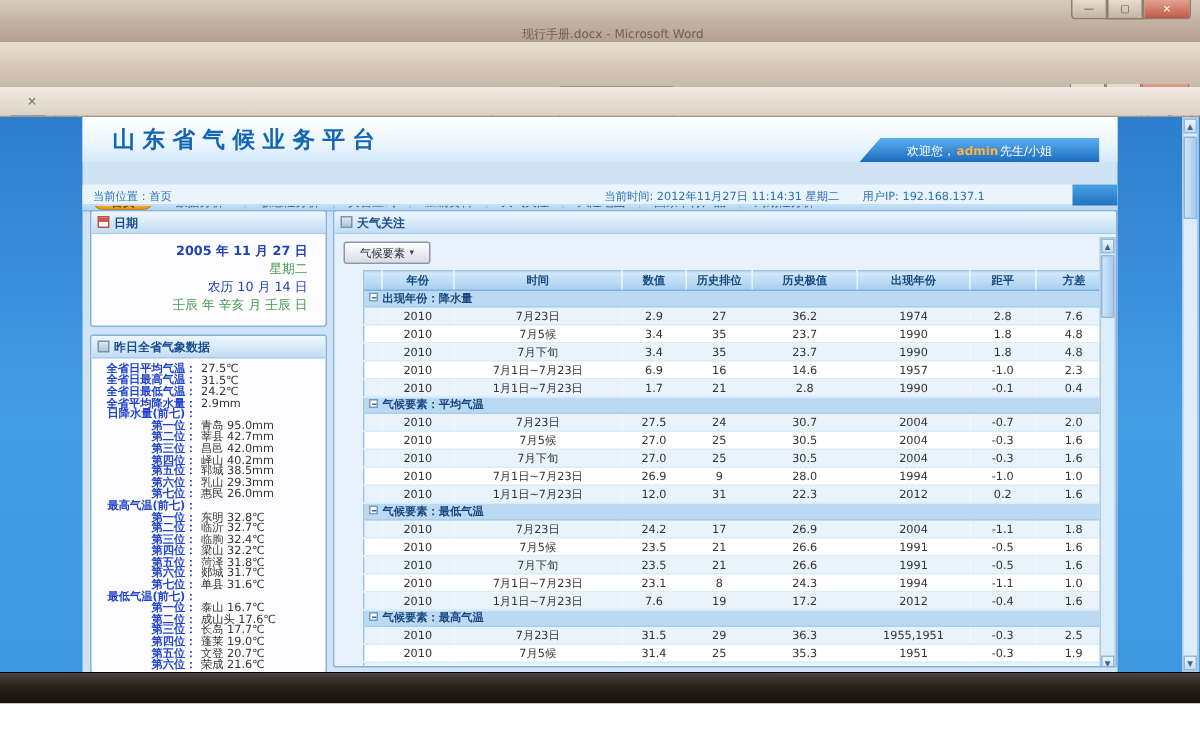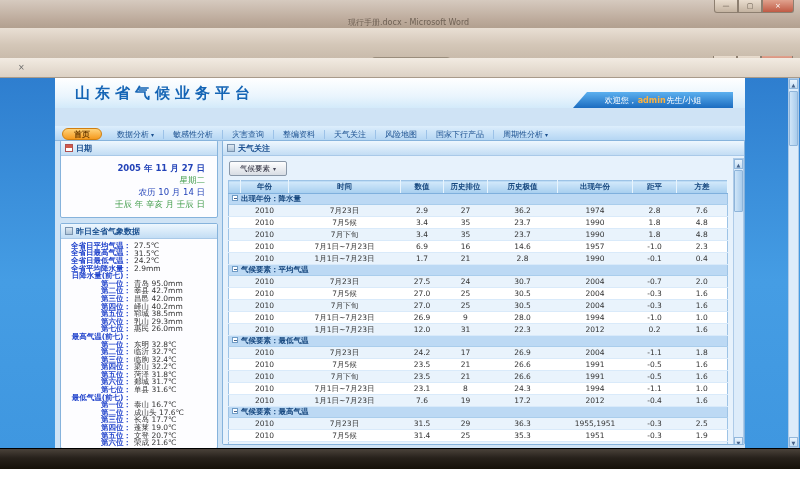--- a/index.html
+++ b/index.html
@@ -92,21 +92,21 @@
   .wxbody{padding-top:3px}
   .wx-item{display:flex;height:7.6px;align-items:center;white-space:nowrap}
   .wx-label{width:70px;text-align:right;font-size:7.5px;font-weight:bold;color:#2244cc;flex:0 0 auto}
   .wx-value{margin-left:3px;font-size:7.5px;color:#333}
   .wx-item.section .wx-label{color:#2244cc}
 
   .mainbody{background:#e7f2fc;height:100%;position:relative}
   .filterbtn{position:absolute;left:6px;top:5px;width:58px;height:15px;background:linear-gradient(180deg,#fefefe,#d8dde4);
     border:1px solid #8a98a8;border-radius:2px;font-size:7.5px;color:#223;display:flex;align-items:center;justify-content:center;gap:3px}
   .filterbtn .fb-arrow{font-size:6px;color:#445}
-  table.wx{position:absolute;left:5px;top:24px;width:500px;border-collapse:collapse;table-layout:fixed;background:#fff;border:1px solid #9dc3e6}
+  table.wx{position:absolute;left:19px;top:24px;width:500px;border-collapse:collapse;table-layout:fixed;background:#fff;border:1px solid #9dc3e6}
   table.wx th{height:13px;background:linear-gradient(180deg,#d3e9fb,#a6ceef);border-right:1px solid #e8f4fd;border-bottom:1px solid #7fb0dd;
     font-size:7.5px;font-weight:bold;color:#17487f;text-align:center}
   tr.grow td{height:10px;background:#bcd9f4;font-size:7.5px;font-weight:bold;color:#17487f;border-bottom:1px solid #a9cdec}
   .expbox{display:inline-block;width:6px;height:6px;border:1px solid #6f9cc6;background:#fff;vertical-align:middle;margin:0 3px 1px 3px;position:relative}
   .expbox:after{content:"";position:absolute;left:1px;top:2px;width:3px;height:1px;background:#46628a}
   tr.drow td{height:12px;font-size:7.5px;color:#333;text-align:center;border-bottom:1px solid #d9eafa;white-space:nowrap;overflow:hidden}
   tr.drow:nth-child(even) td{background:#e9f3fc}
   .vscroll{position:absolute;width:11px;background:#ddecfa;border:1px solid #aecbe8}
   .varrow{position:absolute;left:0;width:9px;height:10px;background:linear-gradient(180deg,#eaf4fd,#c3ddf3);border:1px solid #93b8dc;
     font-size:5px;color:#46628a;text-align:center;line-height:10px}
@@ -202,20 +202,26 @@
             <div class="nav-item">天气关注</div>
             <span class="navsep"></span>
             <div class="nav-item">风险地图</div>
             <span class="navsep"></span>
             <div class="nav-item">国家下行产品</div>
             <span class="navsep"></span>
             <div class="nav-item">周期性分析<span class="navarrow">▾</span></div>
           </div>
       </div>
 
+      <div class="crumbrow">
+        <span class="crumb">当前位置：首页</span>
+        <span class="curtime">当前时间: 2012年11月27日 11:14:31 星期二</span>
+        <span class="userip">用户IP: 192.168.137.1</span>
+        <span class="cornerdeco"></span>
+      </div>
 
       <div class="content">
 
         <div class="panel" style="left:5px;top:3px;width:158px;height:78px">
           <div class="phead">
             <span class="calicon"></span>
             <span class="ptitle">日期</span>
           </div>
           <div class="datebody">
             <div class="dateline dl-main">2005 年 11 月 27 日</div>

